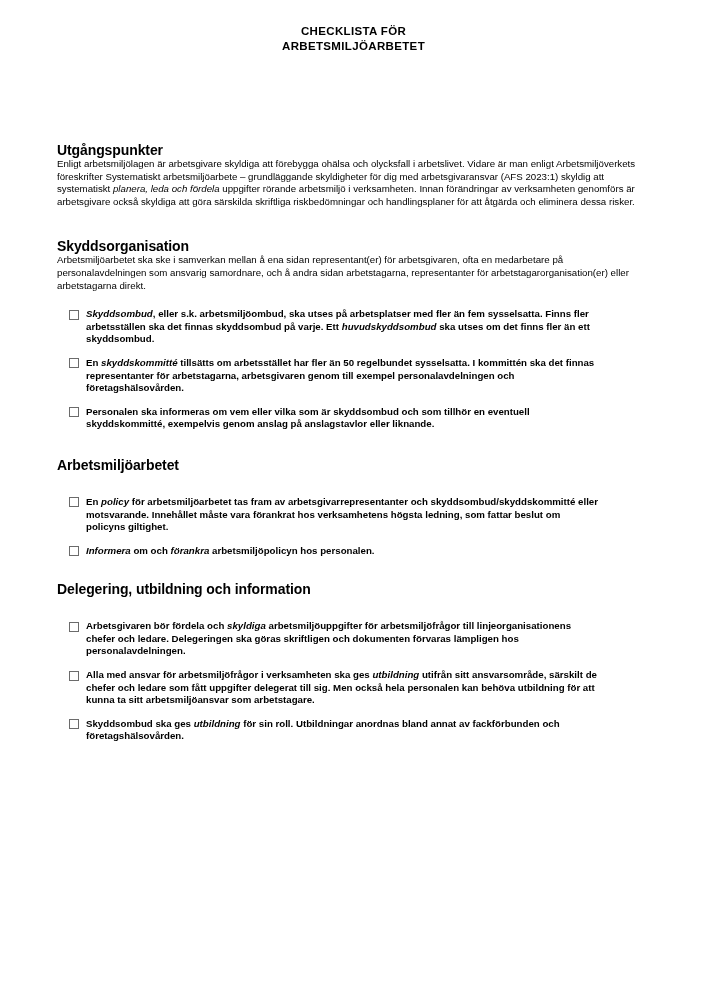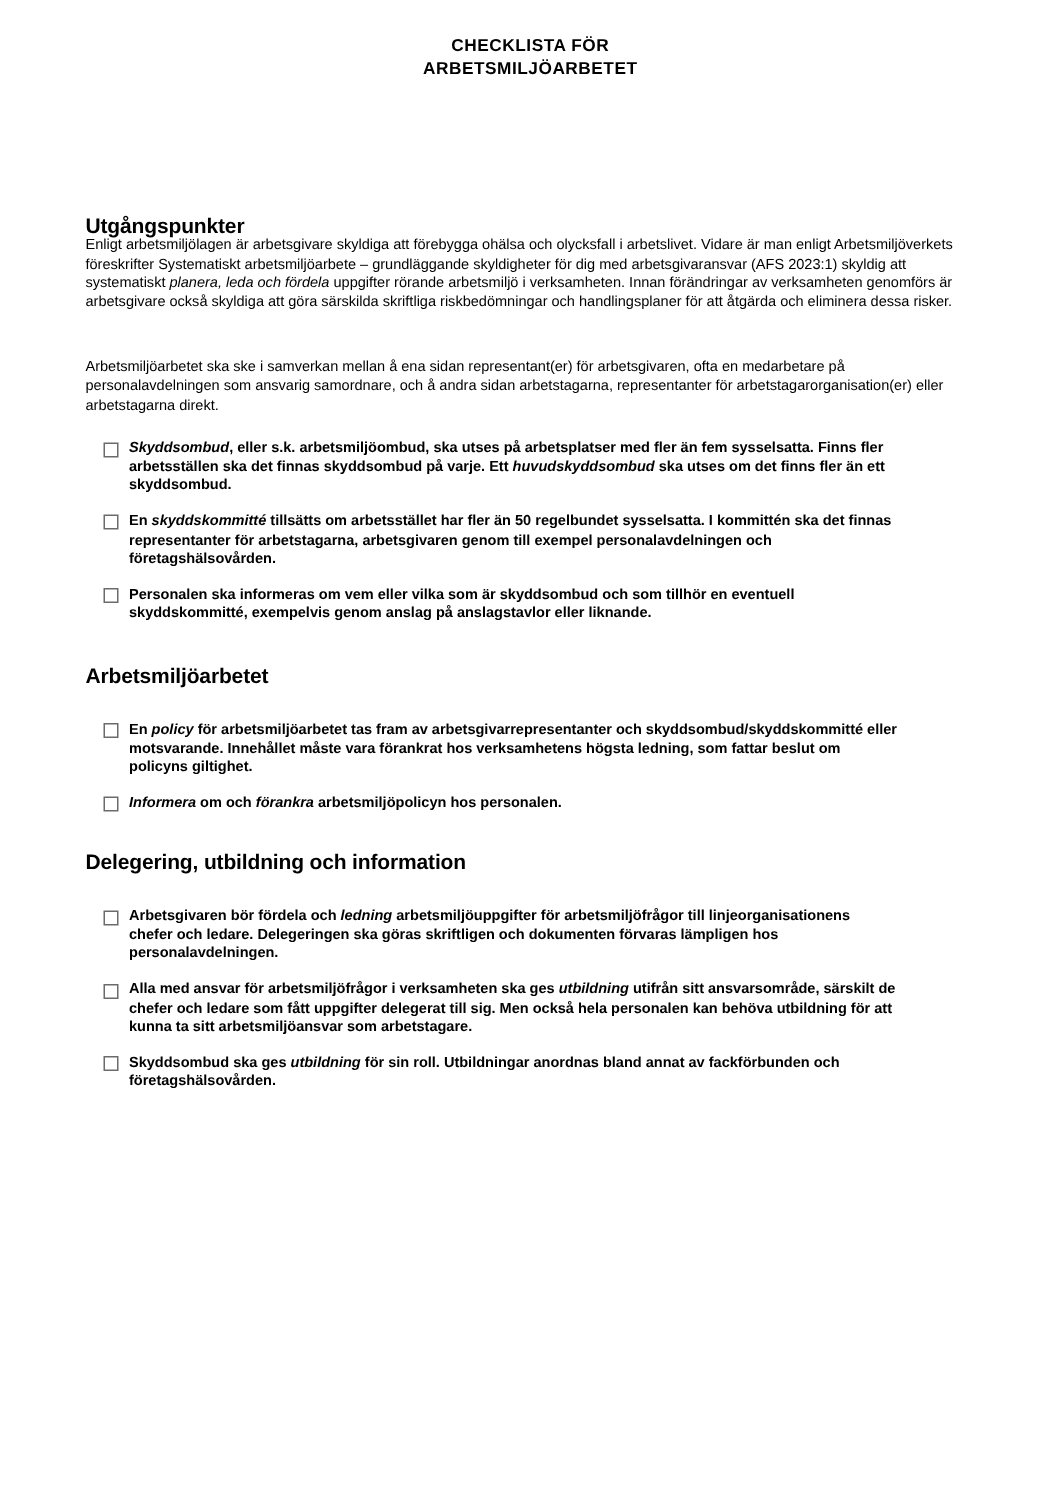--- a/index.html
+++ b/index.html
@@ -109,20 +109,21 @@
   <div class="content">
 
     <div class="section">
       <div class="section-heading">Utgångspunkter</div>
       <p class="section-intro"><span>Enligt arbetsmiljölagen är arbetsgivare skyldiga att förebygga ohälsa och olycksfall i arbetslivet. Vidare är man enligt Arbetsmiljöverkets föreskrifter Systematiskt arbetsmiljöarbete – grundläggande skyldigheter för dig med arbetsgivaransvar (AFS 2023:1) skyldig att systematiskt </span><i>planera, leda och fördela</i><span> uppgifter rörande arbetsmiljö i verksamheten. Innan förändringar av verksamheten genomförs är arbetsgivare också skyldiga att göra särskilda skriftliga riskbedömningar och handlingsplaner för att åtgärda och eliminera dessa risker.</span></p>
     </div>
 
     <div class="sec-gap-1"></div>
 
     <div class="section">
+      <div class="section-heading">Skyddsorganisation</div>
       <p class="section-intro">Arbetsmiljöarbetet ska ske i samverkan mellan å ena sidan representant(er) för arbetsgivaren, ofta en medarbetare på personalavdelningen som ansvarig samordnare, och å andra sidan arbetstagarna, representanter för arbetstagarorganisation(er) eller arbetstagarna direkt.</p>
 
       <div class="items">
 
         <div class="item">
           <span class="checkbox"></span>
           <span class="txt"><i>Skyddsombud</i>, eller s.k. arbetsmiljöombud, ska utses på arbetsplatser med fler än fem sysselsatta. Finns fler arbetsställen ska det finnas skyddsombud på varje. Ett <i>huvudskyddsombud</i> ska utses om det finns fler än ett skyddsombud.</span>
         </div>
 
         <div class="item">
@@ -161,21 +162,21 @@
 
     <div class="sec-gap-3"></div>
 
     <div class="section">
       <div class="section-heading">Delegering, utbildning och information</div>
 
       <div class="items tight">
 
         <div class="item">
           <span class="checkbox"></span>
-          <span class="txt">Arbetsgivaren bör fördela och <i>ledning</i> arbetsmiljöuppgifter för arbetsmiljöfrågor till linjeorganisationens chefer och ledare. Delegeringen ska göras skriftligen och dokumenten förvaras lämpligen hos personalavdelningen.</span>
+          <span class="txt">Arbetsgivaren bör fördela och <i>skyldiga</i> arbetsmiljöuppgifter för arbetsmiljöfrågor till linjeorganisationens chefer och ledare. Delegeringen ska göras skriftligen och dokumenten förvaras lämpligen hos personalavdelningen.</span>
         </div>
 
         <div class="item">
           <span class="checkbox"></span>
           <span class="txt">Alla med ansvar för arbetsmiljöfrågor i verksamheten ska ges <i>utbildning</i> utifrån sitt ansvarsområde, särskilt de chefer och ledare som fått uppgifter delegerat till sig. Men också hela personalen kan behöva utbildning för att kunna ta sitt arbetsmiljöansvar som arbetstagare.</span>
         </div>
 
         <div class="item">
           <span class="checkbox"></span>
           <span class="txt">Skyddsombud ska ges <i>utbildning</i> för sin roll. Utbildningar anordnas bland annat av fackförbunden och företagshälsovården.</span>

